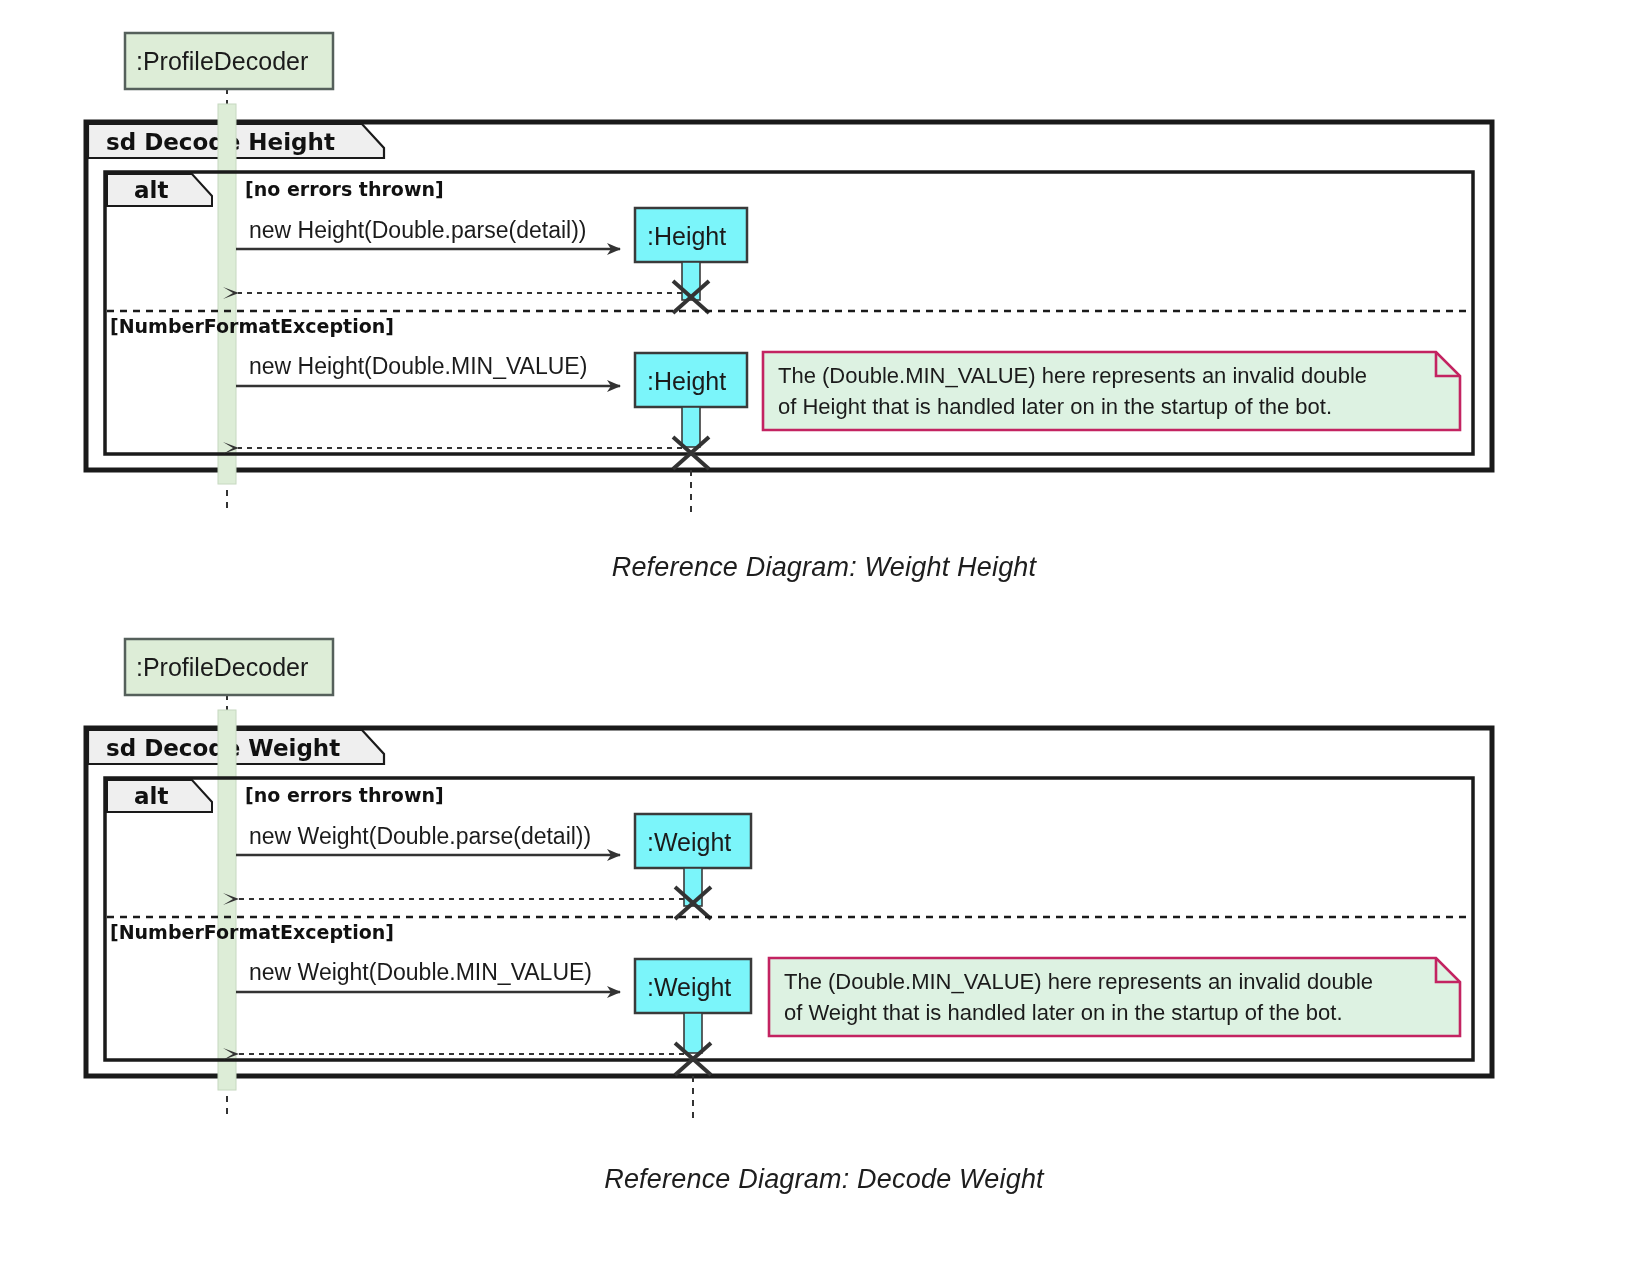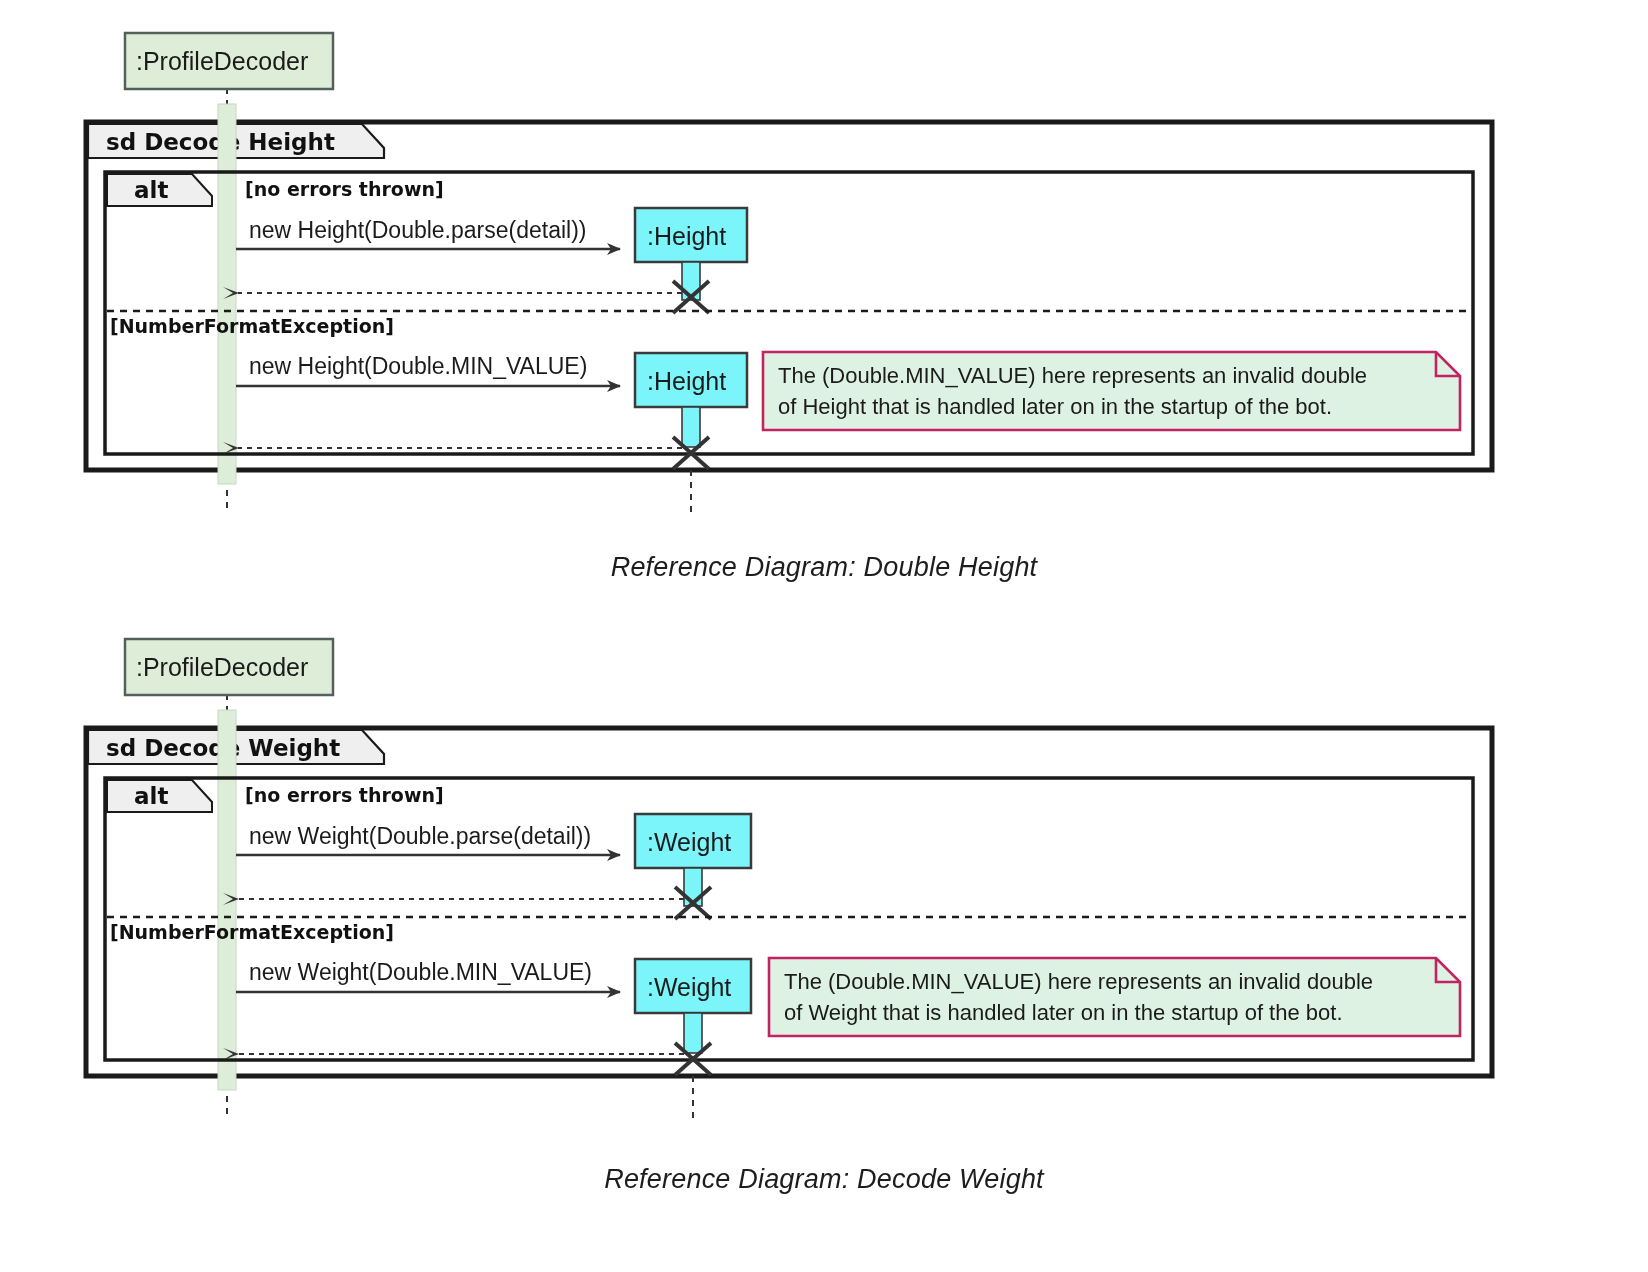--- a/index.html
+++ b/index.html
@@ -113,21 +113,21 @@
 
   <g>
     <path d="M751,352 L1424,352 L1448,376 L1448,430 L751,430 Z" fill="#DDF2E2" stroke="#C32361" stroke-width="2.6"></path>
     <path d="M1424,352 L1424,376 L1448,376" fill="none" stroke="#C32361" stroke-width="2.6"></path>
     <text class="t-note" x="766" y="383">The (Double.MIN_VALUE) here represents an invalid double</text>
     <text class="t-note" x="766" y="414">of Height that is handled later on in the startup of the bot.</text>
   </g>
 </svg>
 </div>
 
-<div class="caption cap1">Reference Diagram: Double Height</div>
+<div class="caption cap1">Reference Diagram: Weight Height</div>
 
 <div class="diagram" style="top:602px;">
 <svg width="1648" height="540" viewBox="0 0 1648 540" xmlns="http://www.w3.org/2000/svg">
   <defs>
     <marker id="solidArrow2" markerWidth="14" markerHeight="12" refX="13" refY="6" orient="auto" markerUnits="userSpaceOnUse">
       <path d="M0,0 L14,6 L0,12 L4,6 Z" fill="#333333"></path>
     </marker>
     <marker id="openArrow2" markerWidth="16" markerHeight="12" refX="1" refY="6" orient="auto" markerUnits="userSpaceOnUse">
       <path d="M16,0 L0,6 L16,12 L6,6 Z" fill="#333333"></path>
     </marker>

